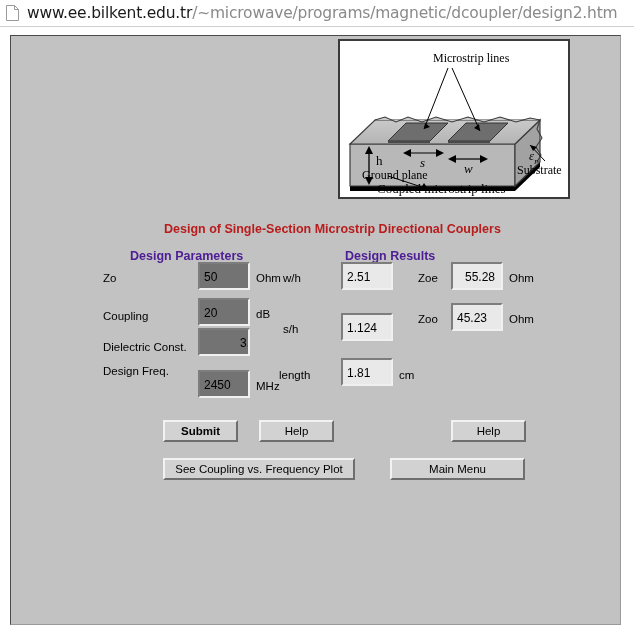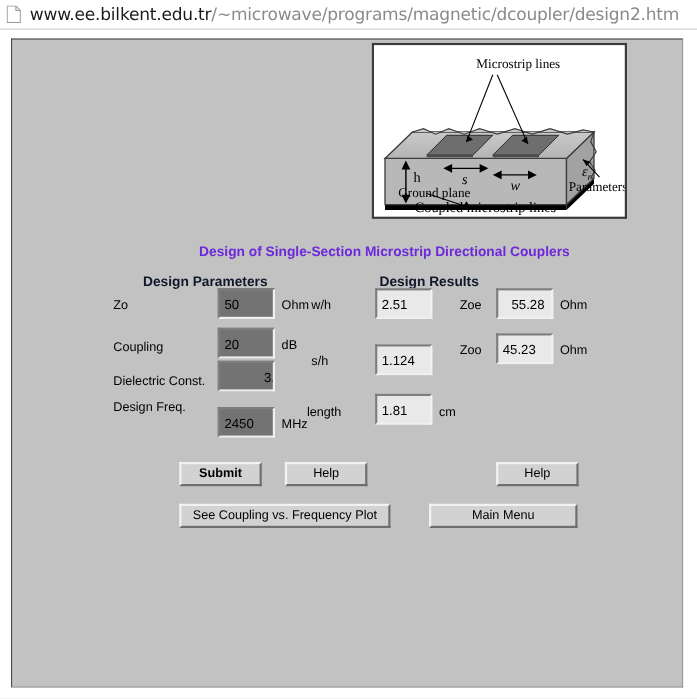--- a/index.html
+++ b/index.html
@@ -85,30 +85,29 @@
     white-space: nowrap;
   }
   .diag-svg { position: absolute; left: 0; top: 0; }
 
   
   .form-title {
     position: absolute;
     font-family: "Liberation Sans", sans-serif;
     font-size: 12.5px;
     font-weight: bold;
-    color: #6d28d9;
-    white-space: nowrap;
-    margin-left: 17px;
+    color: #b91c1c;
+    white-space: nowrap;
   }
   .col-head {
     position: absolute;
     font-family: "Liberation Sans", sans-serif;
     font-size: 12.5px;
     font-weight: bold;
-    color: #0f172a;
+    color: #4c1d95;
     white-space: nowrap;
   }
 
   
   .lbl {
     position: absolute;
     font-family: "Liberation Sans", sans-serif;
     font-size: 11.5px;
     color: #000;
     white-space: nowrap;
@@ -222,21 +221,21 @@
         <polygon points="88,148 81,147 84,142" fill="#000"></polygon>
 
         <line x1="205" y1="120" x2="190" y2="104" stroke="#000" stroke-width="1"></line>
         <polygon points="190,104 197,106 193,110" fill="#000"></polygon>
       </svg>
 
       <span class="diag-label sz" style="left:93px; top:10px;">Microstrip lines</span>
 
       <span class="diag-label sz" style="left:22px; top:127px;">Ground plane</span>
 
-      <span class="diag-label sz" style="left:177px; top:122px;">Parameters</span>
+      <span class="diag-label sz" style="left:177px; top:122px;">Substrate</span>
 
       <span class="diag-label sz" style="left:36px; top:112px; font-size:13px;">h</span>
 
       <span class="diag-label sz" style="left:80px; top:114px; font-style:italic; font-size:13px;">s</span>
 
       <span class="diag-label sz" style="left:124px; top:120px; font-style:italic; font-size:13px;">w</span>
 
       <span class="diag-label sz" style="left:159px; top:107px; font-style:italic; font-size:13px;padding-left:30px;"><span>ε</span><sub style="font-size:9px;">r</sub></span>
 
       <span class="diag-caption" style="left:37px; top:140px;">Coupled microstrip lines</span>

